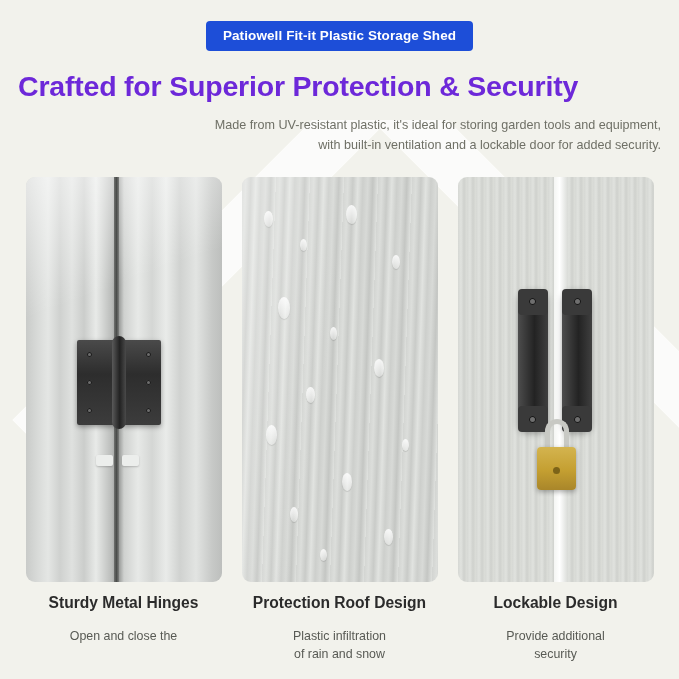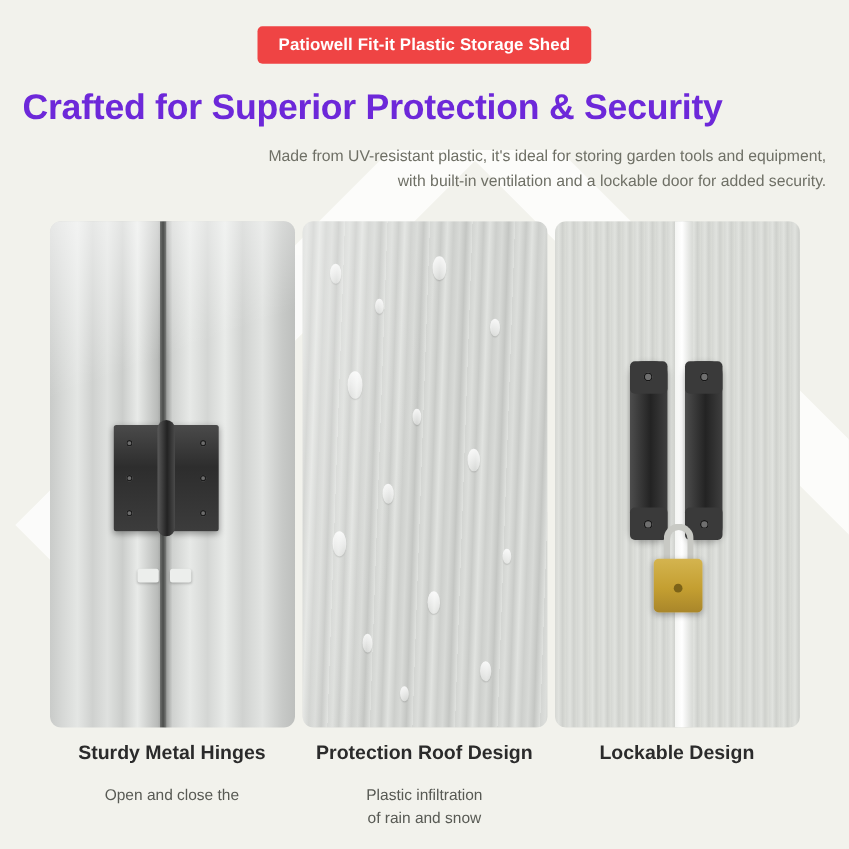--- a/index.html
+++ b/index.html
@@ -44,21 +44,21 @@
     padding: 0 18px;
   }
 
   
   .badge-wrap {
     display: flex;
     justify-content: center;
     padding-top: 21px;
   }
   .badge {
-    background: #ef4444;
+    background: #1d4ed8;
     color: #ffffff;
     font-size: 13.5px;
     font-weight: bold;
     letter-spacing: .1px;
     padding: 7px 17px 8px 17px;
     border-radius: 4px;
     white-space: nowrap;
   }
 
   
@@ -76,21 +76,21 @@
     color: #6f7066;
     font-size: 12.6px;
     line-height: 1.55;
   }
   .subhead .line { display: block; }
 
   
   .cards {
     margin-top: 22px;
     display: flex;
-    gap: 6px;
+    gap: 20px;
     justify-content: center;
   }
   .card {
     width: 196px;
   }
   .photo {
     width: 196px;
     height: 405px;
     border-radius: 9px;
     overflow: hidden;
@@ -360,16 +360,20 @@
           <div class="hole" style="left:11px;bottom:9px;"></div>
           <div class="hole" style="right:11px;bottom:9px;"></div>
         </div>
         <div class="padlock">
           <div class="shackle"></div>
           <div class="body"></div>
           <div class="keyhole"></div>
         </div>
       </div>
       <div class="cap-title">Lockable Design</div>
+      <div class="cap-desc">
+        <span class="line">Provide additional</span>
+        <span class="line">security</span>
+      </div>
     </div>
 
   </div>
 </div>
 
 </body></html>

